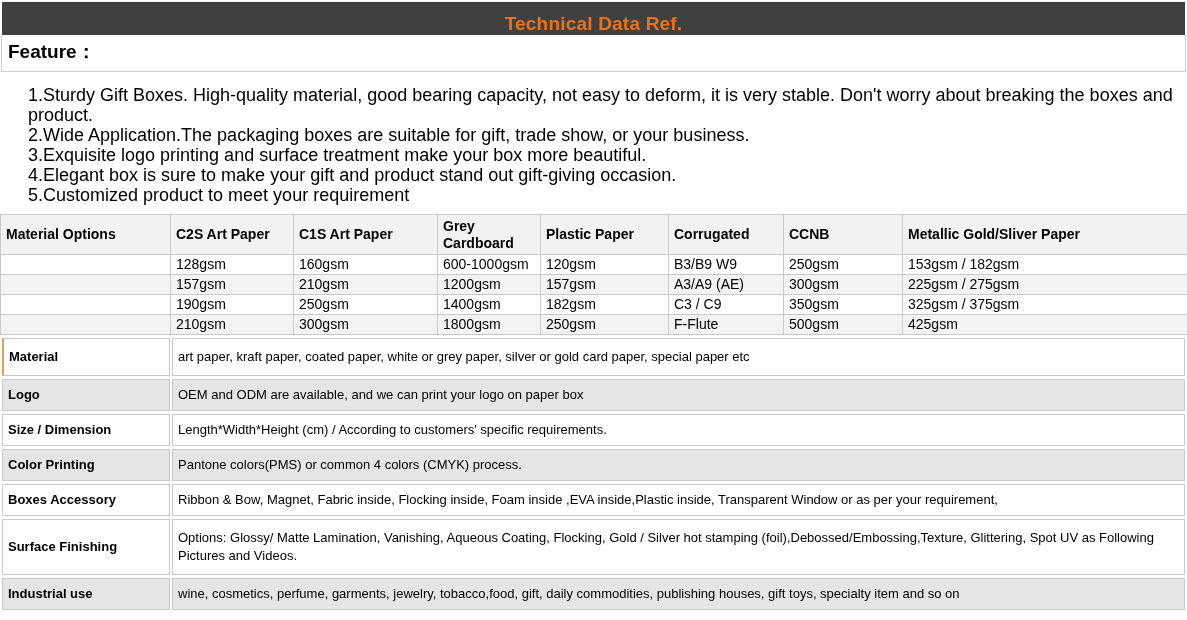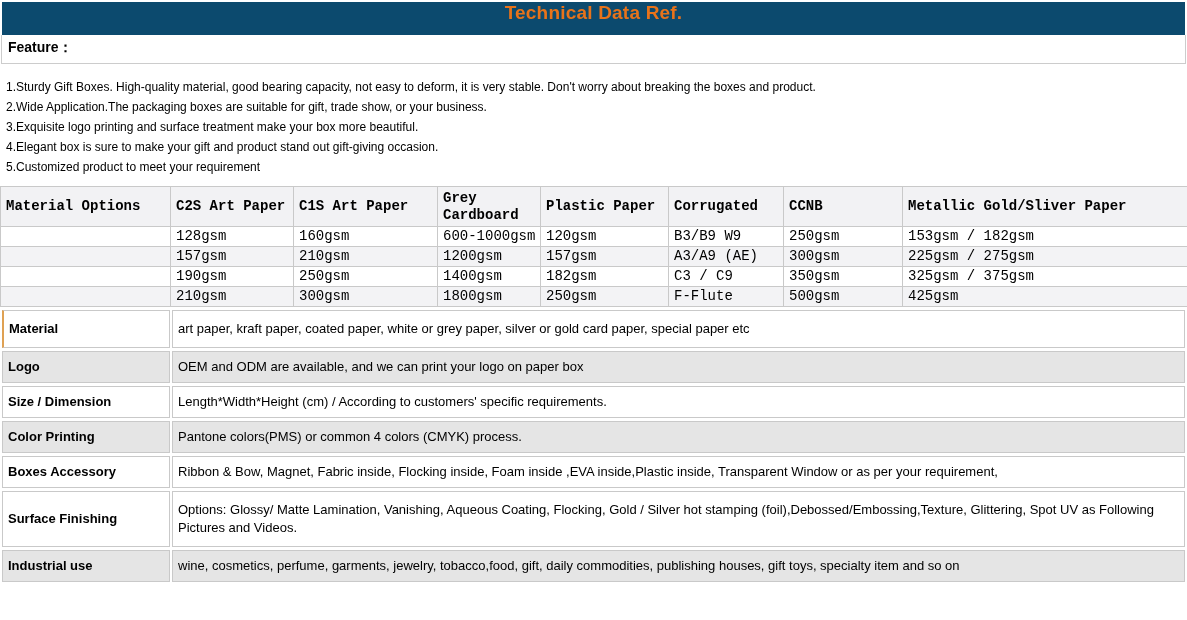--- a/index.html
+++ b/index.html
@@ -8,56 +8,56 @@
     font-family: "Liberation Sans", sans-serif;
     color: #000;
     width: 1187px;
   }
   .page { width: 1187px; }
 
   
   .title-bar {
     margin: 2px 2px 0 2px;
     height: 33px;
-    background: #0c4a6e;
+    background: #404040;
     display: flex;
-    align-items: flex-start;
+    align-items: flex-end;
     justify-content: center;
   }
   .title-bar .title-text {
     color: #e8731a;
     font-weight: bold;
     font-size: 19px;
     letter-spacing: 0.2px;
   }
 
   
   .feature-head {
     margin: 0 1px;
     border: 1px solid #ccc;
     border-top: none;
     padding: 4px 6px 6px 6px;
-    font-size: 14px;
+    font-size: 19px;
     font-weight: bold;
   }
 
   
   .feature-list {
     padding: 13px 6px 9px 6px;
-    font-size: 12px;
+    font-size: 18px;
     line-height: 20px;
+    margin-left: 22px;
   }
 
   
   table.mat-table {
     width: 1187px;
     border-collapse: collapse;
     table-layout: fixed;
     font-size: 14px;
-    font-family: Liberation Mono, monospace;
   }
   table.mat-table th, table.mat-table td {
     border: 1px solid #c9c9c9;
     text-align: left;
     padding: 1px 5px;
     overflow: hidden;
     white-space: nowrap;
   }
   table.mat-table th {
     background: #f2f2f4;

